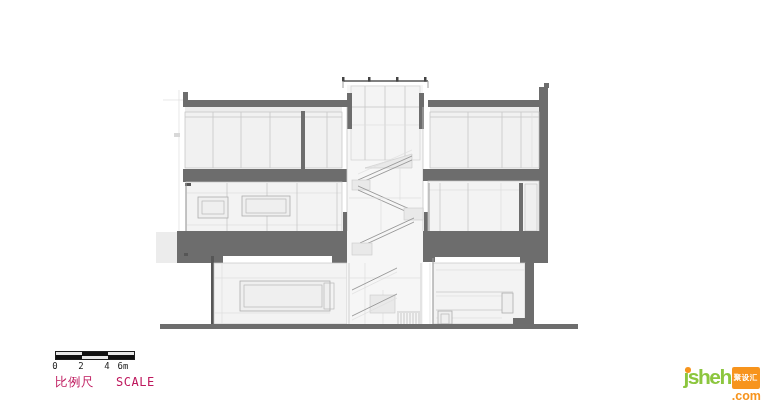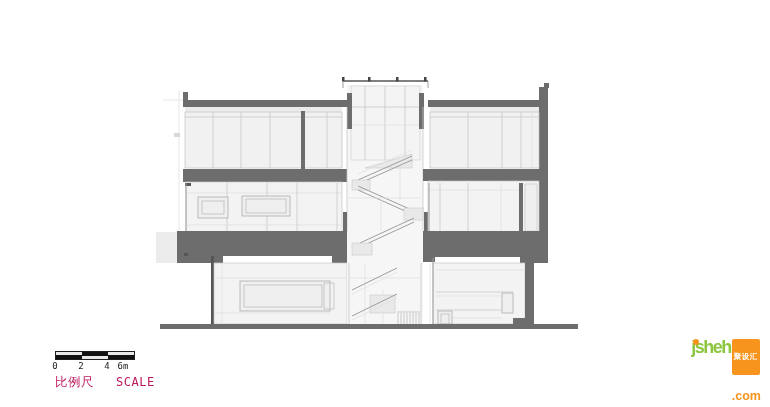--- a/index.html
+++ b/index.html
@@ -29,28 +29,28 @@
   .sb-seg i.bot{bottom:0;} .sb-seg i.top{top:0;}
   .sb-ticks{position:relative;width:78px;height:11px;font-family:"DejaVu Sans Mono",monospace;
     font-size:9px;color:#222;}
   .sb-ticks span{position:absolute;top:1px;transform:translateX(-50%);}
   .sb-t0{left:0;} .sb-t1{left:26px;} .sb-t2{left:52px;} .sb-t3{left:68px;}
   .sb-labels{margin-top:3px;font-size:12.5px;color:#be185d;letter-spacing:.5px;white-space:nowrap;}
   .sb-labels .en{margin-left:22px;font-family:"DejaVu Sans Mono",monospace;font-size:12px;}
 
   
   .logo{position:absolute;right:9px;bottom:5px;display:flex;align-items:flex-start;line-height:1;}
-  .brand{position:relative;font-weight:bold;font-size:18px;color:var(--green,#8cc63e);
+  .brand{position:relative;font-weight:bold;font-size:21px;color:var(--green,#8cc63e);
     letter-spacing:-1.5px;}
   .jdot{position:absolute;left:2px;top:1px;width:6px;height:6px;border-radius:50%;
     background:var(--orange,#f7941d);}
   .logo-right{display:flex;flex-direction:column;align-items:flex-start;margin-left:1px;margin-top:1px;}
   .badge{background:var(--orange,#f7941d);color:#fff;font-size:7.5px;font-weight:bold;
-    padding:14px 2px;border-radius:2px;letter-spacing:.5px;white-space:nowrap;}
-  .tld{color:var(--orange,#f7941d);font-weight:bold;font-size:12.5px;margin-top:15px;}
+    padding:7px 2px;border-radius:2px;letter-spacing:.5px;white-space:nowrap;}
+  .tld{color:var(--orange,#f7941d);font-weight:bold;font-size:12.5px;margin-top:1px;}
 </style>
 </head>
 <body>
 
 <div class="canvas">
 
   <svg width="770" height="407" viewBox="0 0 770 407">
 
     <g>
 

